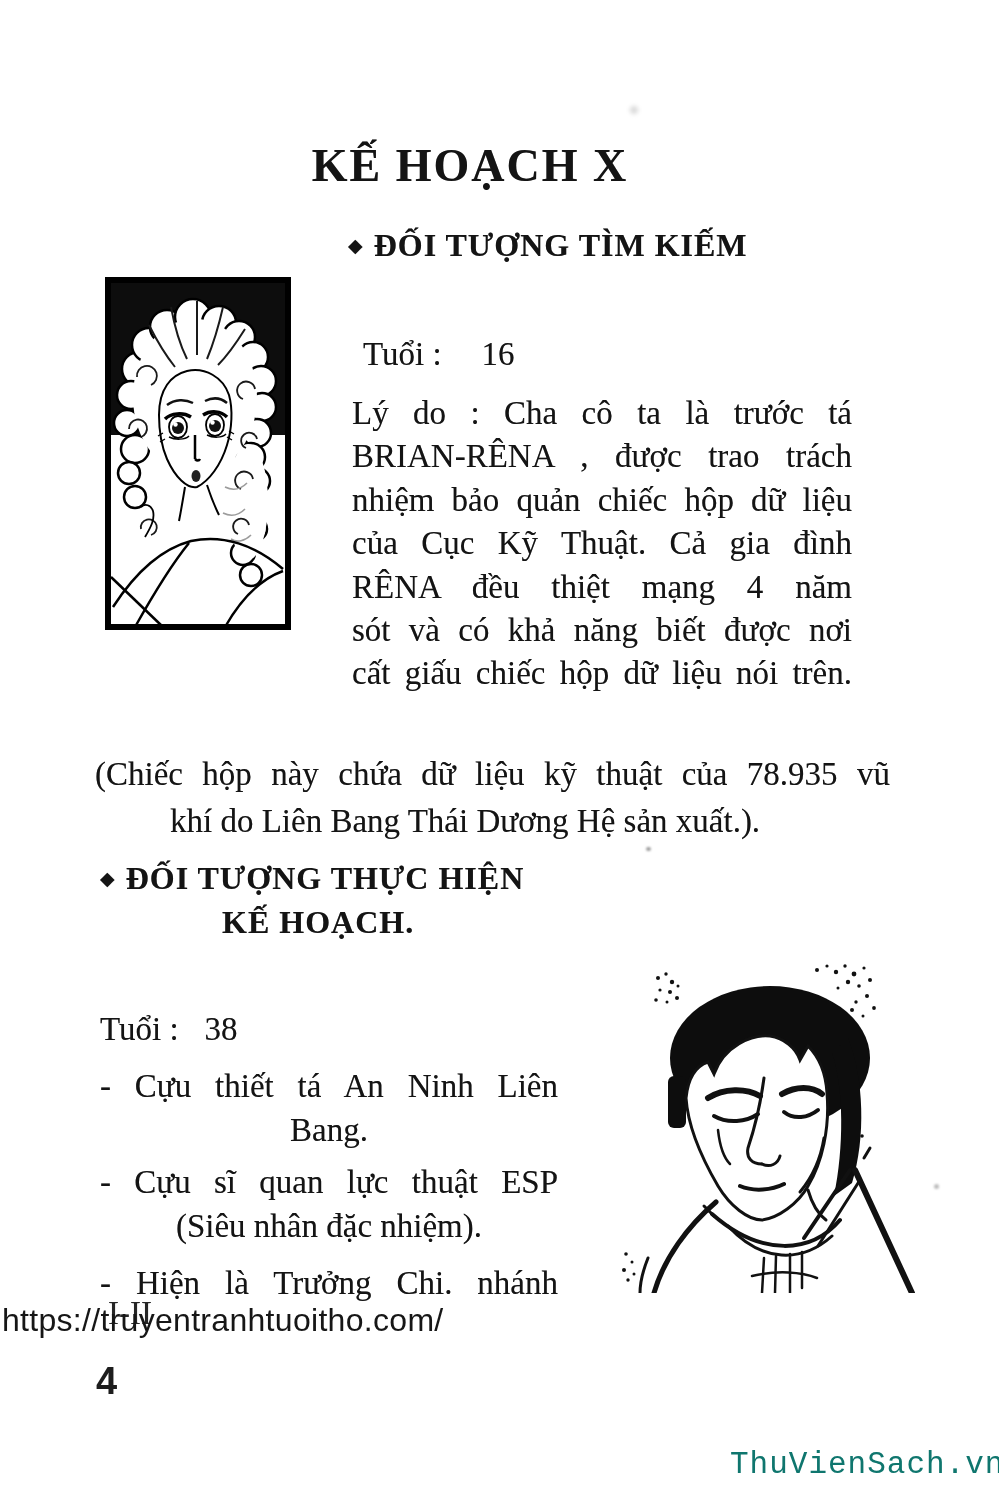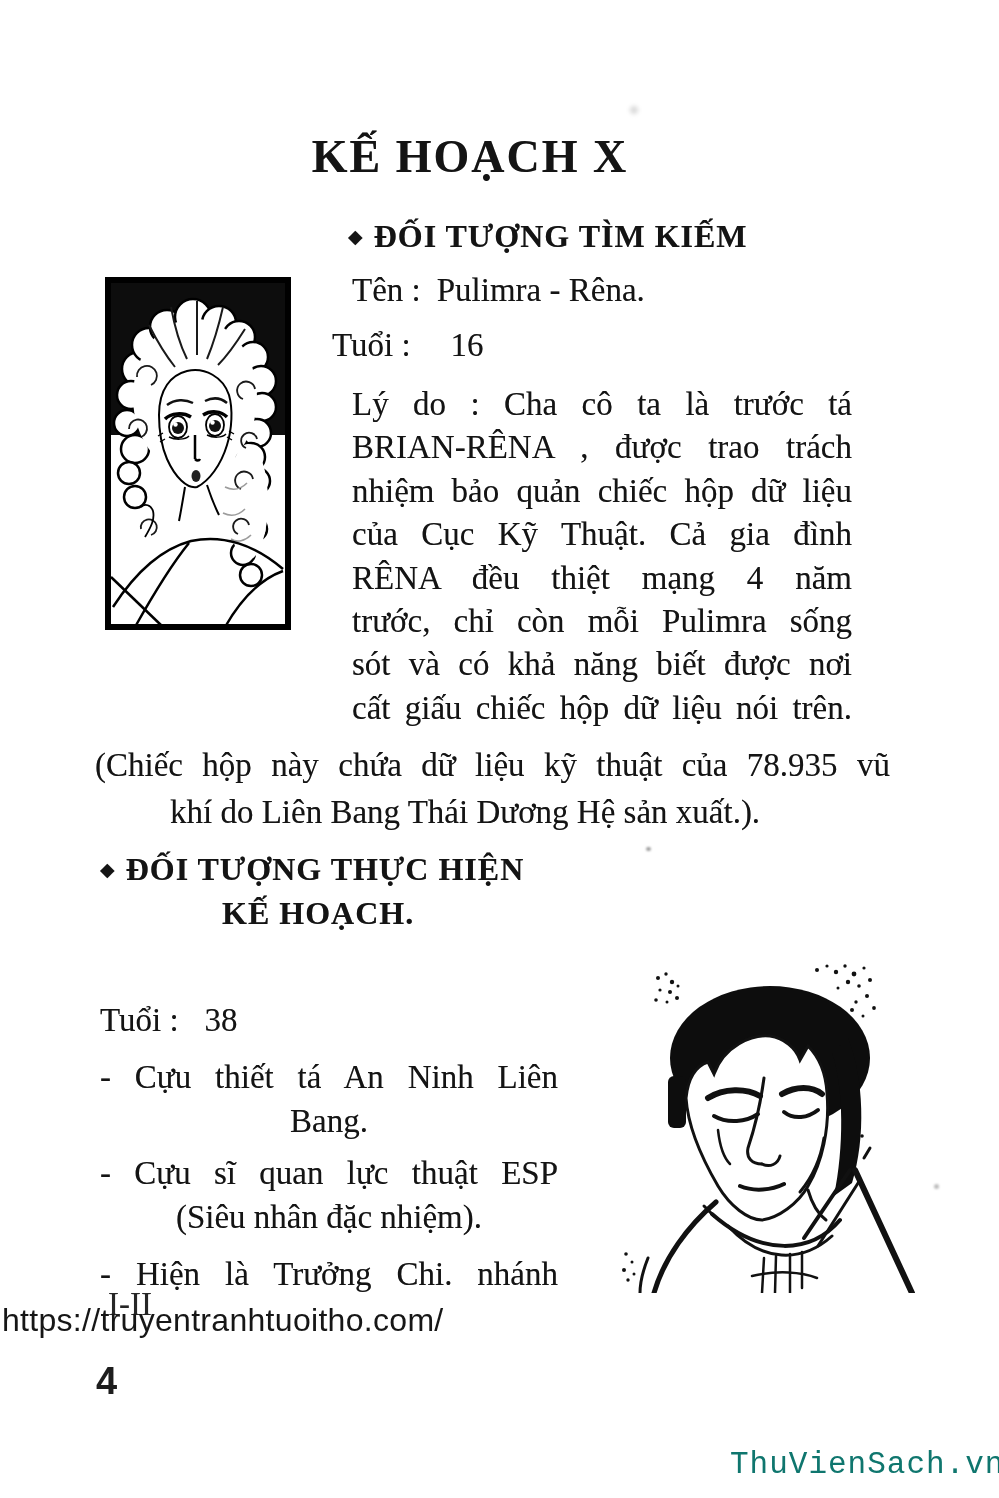--- a/index.html
+++ b/index.html
@@ -1,20 +1,20 @@
 <!DOCTYPE html>
 <html><head>
 <meta charset="utf-8">
 <style>
   html,body{margin:0;padding:0;background:#e8e8e8;}
   .page{
     position:relative;width:999px;height:1498px;margin:0 auto;background:#ffffff;
     font-family:"Liberation Serif","DejaVu Serif",serif;color:#141414;overflow:hidden;
   }
-  .ink{text-shadow:0 0 .5px rgba(0,0,0,.4);}
+  .ink{text-shadow:0 0 .5px rgba(0,0,0,.4);margin-top:9px;}
   .title{
     position:absolute;left:0;top:130px;width:940px;text-align:center;
     font-size:46px;font-weight:bold;letter-spacing:2px;
   }
   .sec-head{position:absolute;font-size:32px;font-weight:600;letter-spacing:1px;white-space:nowrap;}
   .h1{left:348px;top:218px;}
   .h2{left:100px;top:851px;}
   .h2b{left:222px;top:895px;}
   .diamond{font-size:19px;vertical-align:4px;margin-right:10px;}
   .field{position:absolute;font-size:33px;white-space:nowrap;}
@@ -137,34 +137,30 @@
       <g fill="none" stroke="#000" stroke-width="2.5">
         <path d="M 8 330 C 30 296 56 272 86 264 C 118 257 150 268 178 292"></path>
         <path d="M 30 350 C 48 318 66 288 84 266"></path>
         <path d="M 120 350 C 136 322 156 302 178 294"></path>
         <path d="M 6 300 L 58 350"></path>
       </g>
       <path d="M 40 260 C 46 250 50 242 48 234 C 46 228 40 226 36 230" fill="none" stroke="#000" stroke-width="1.8"></path>
     </svg>
   </div>
 
-  <div class="field ink" style="left:352px;top:272px;">
-    <span>Tên :</span><span class="fv-name1">Pulimra - Rêna.</span>
-  </div>
-  <div class="field ink" style="left:332px;top:327px;">
+  <div class="field ink" style="left:363px;top:327px;">
     <span>Tuổi :</span><span class="fv-age1">16</span>
   </div>
 
   <div class="para reason ink">
     <div class="jl">Lý do : Cha cô ta là trước tá</div>
     <div class="jl">BRIAN-RÊNA , được trao trách</div>
     <div class="jl">nhiệm bảo quản chiếc hộp dữ liệu</div>
     <div class="jl">của Cục Kỹ Thuật. Cả gia đình</div>
     <div class="jl">RÊNA đều thiệt mạng 4 năm</div>
-    <div class="jl">trước, chỉ còn mỗi Pulimra sống</div>
     <div class="jl">sót và có khả năng biết được nơi</div>
     <div class="jl">cất giấu chiếc hộp dữ liệu nói trên.</div>
   </div>
 
   <div class="para note ink">
     <div class="jl">(Chiếc hộp này chứa dữ liệu kỹ thuật của 78.935 vũ</div>
     <div class="note-l2">khí do Liên Bang Thái Dương Hệ sản xuất.).</div>
   </div>
 
   <div class="sec-head h2 ink">

